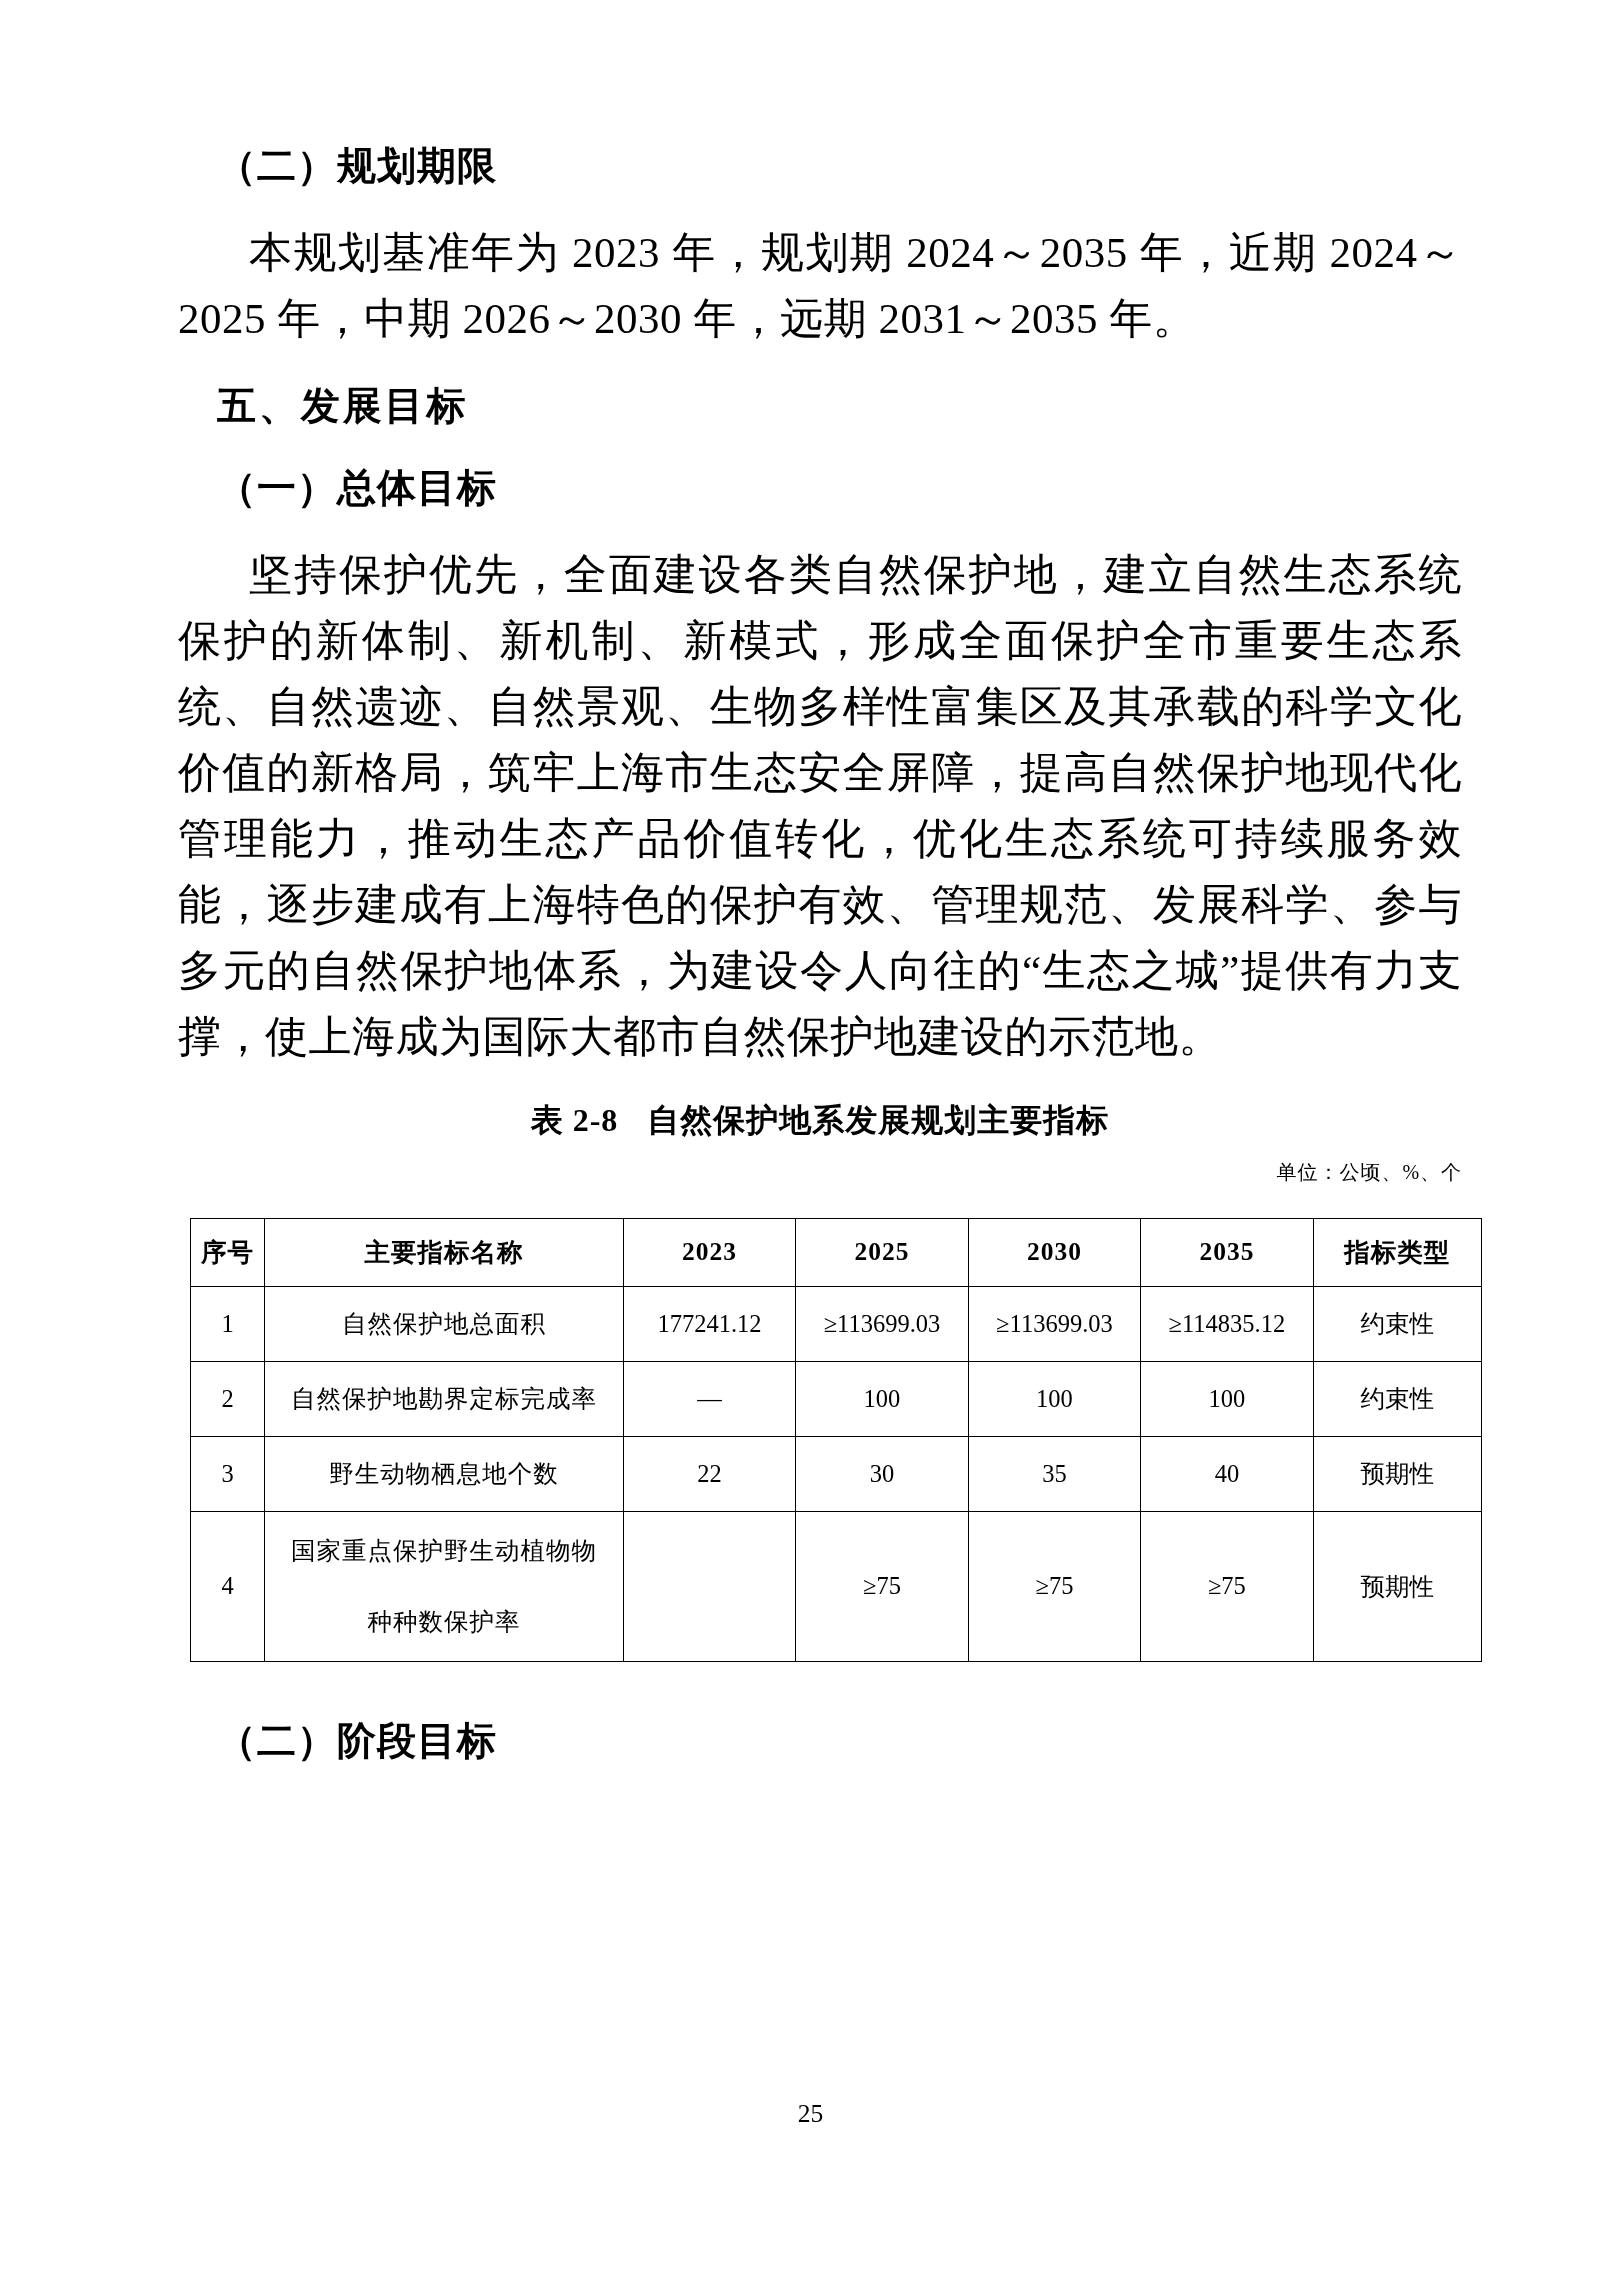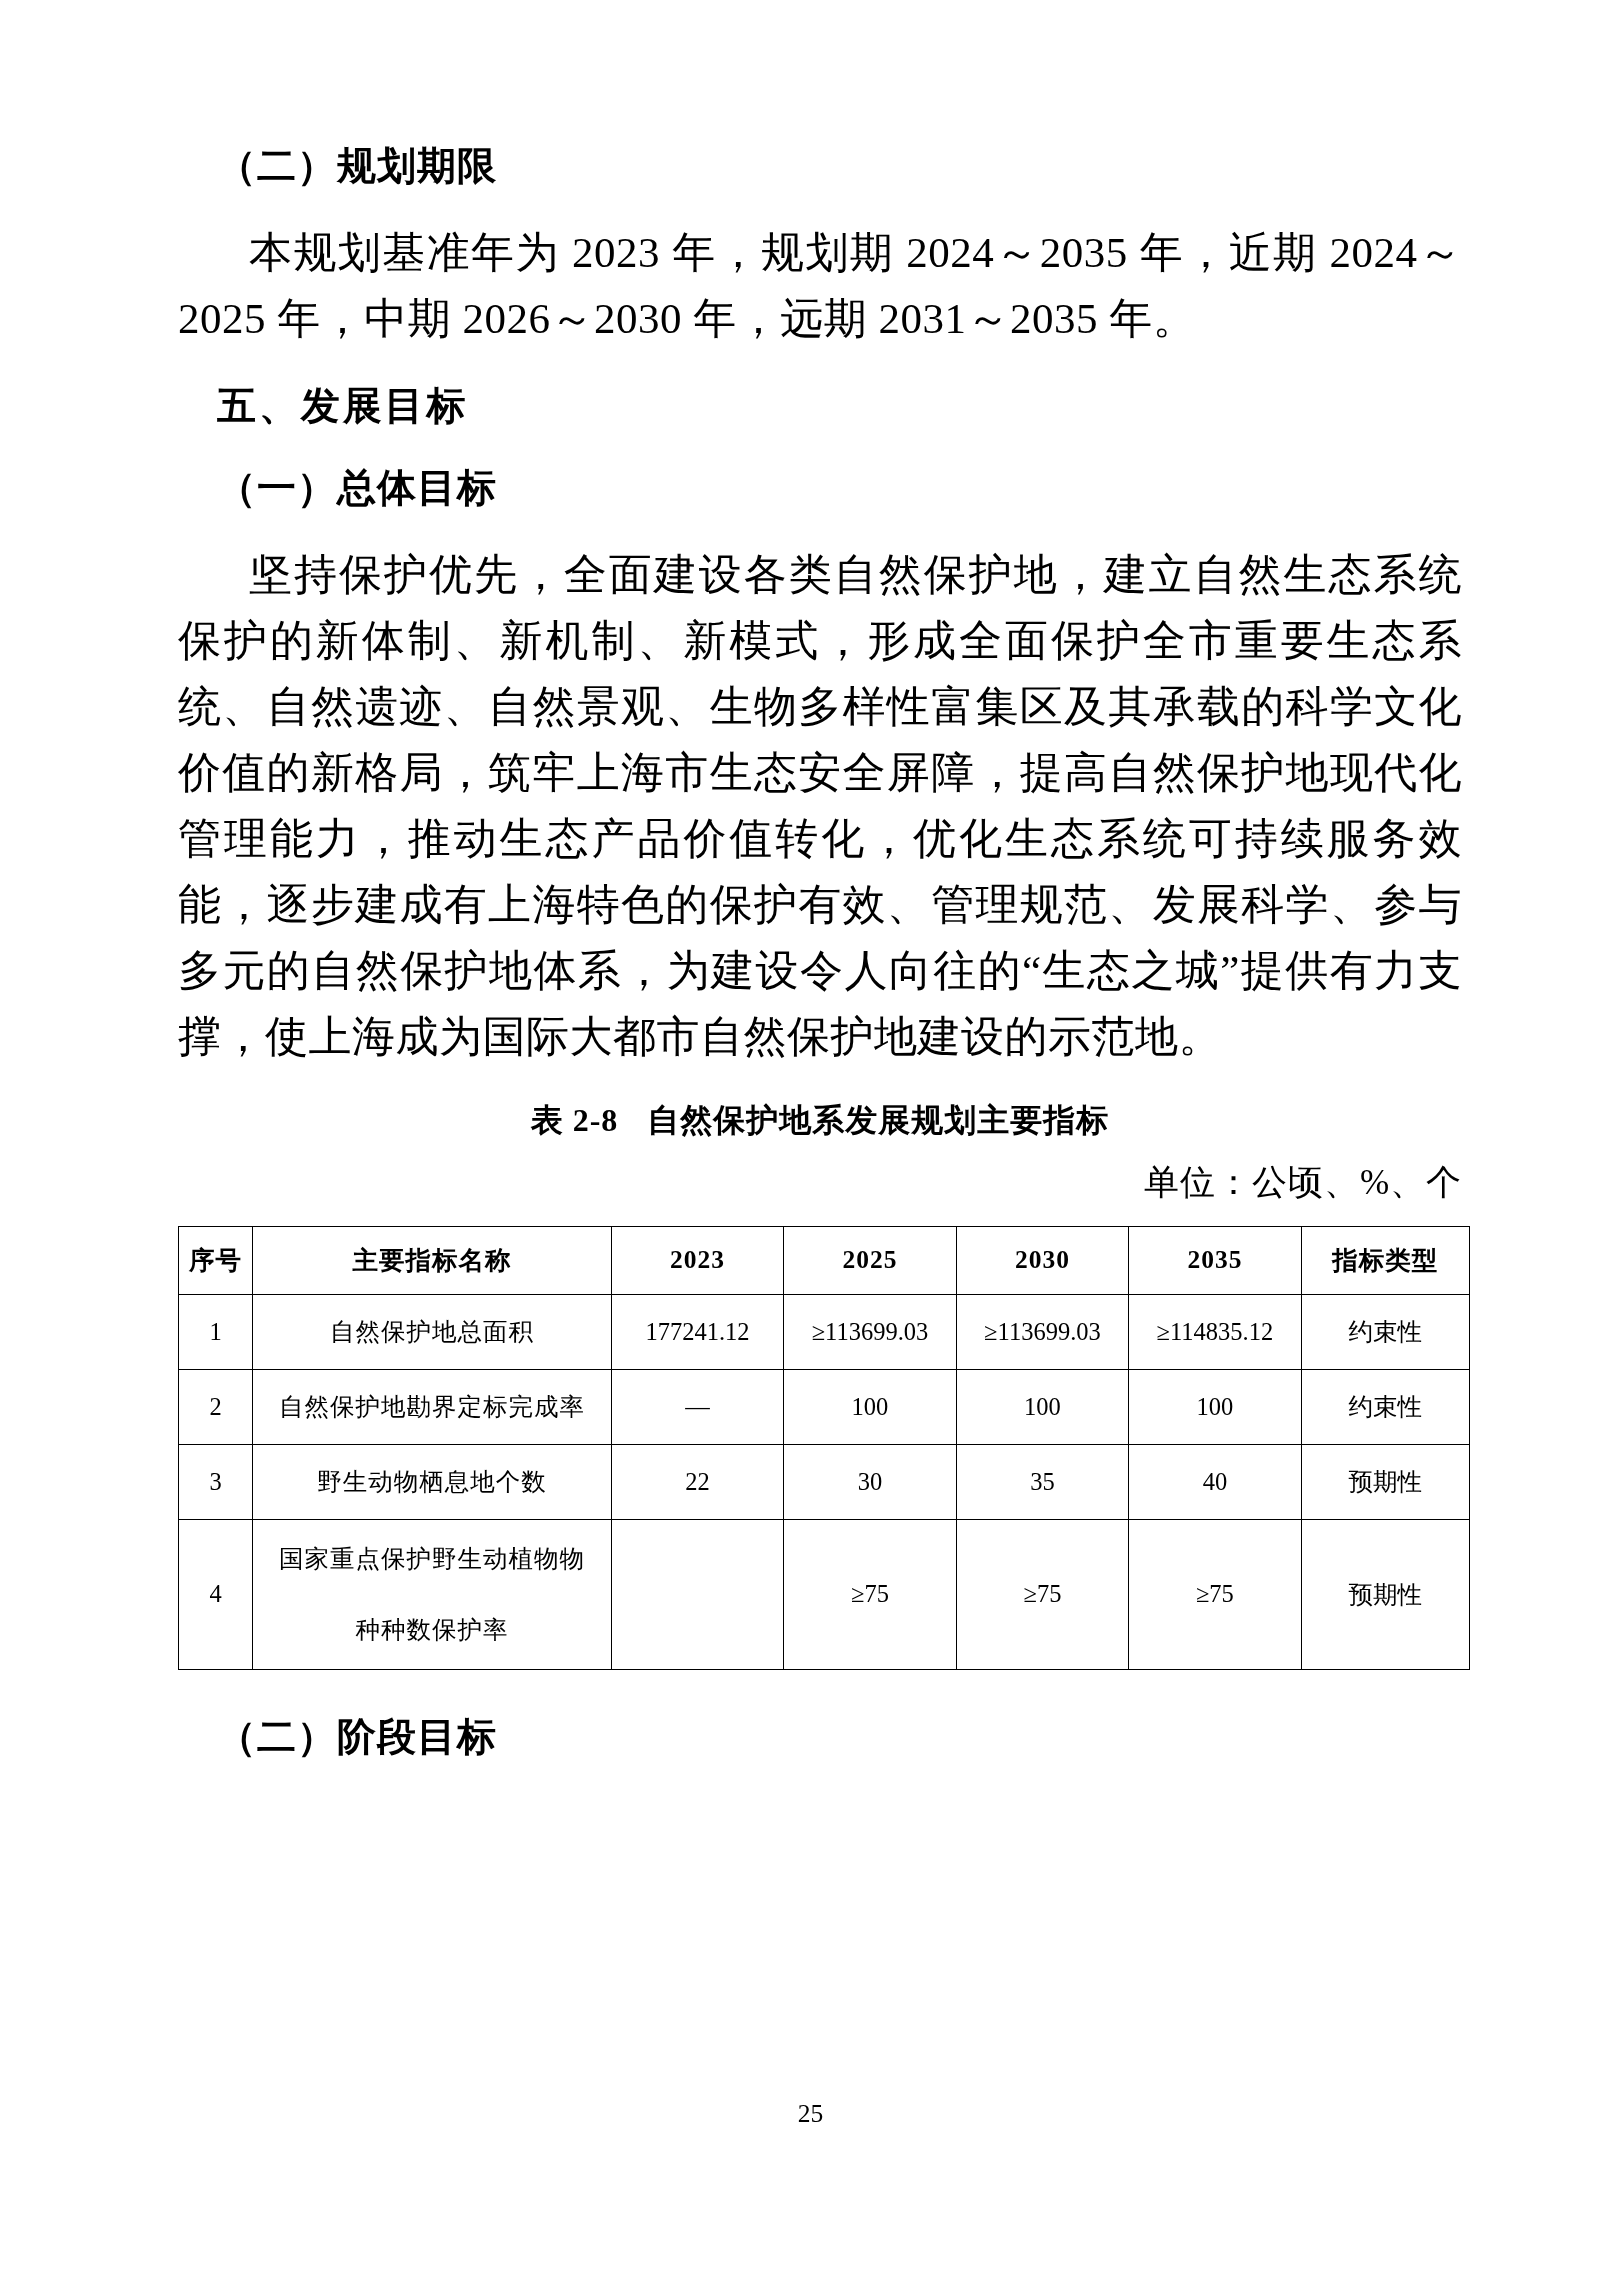--- a/index.html
+++ b/index.html
@@ -68,33 +68,33 @@
   
   .tbl-caption {
     font-size: 32px;
     font-weight: bold;
     text-align: center;
     margin: 0;
     letter-spacing: 1px;
   }
   .tbl-caption .cap-gap { display: inline-block; width: 29px; }
   .tbl-unit {
-    font-size: 35px;
+    font-size: 20px;
     text-align: right;
     margin: 0;
     padding-right: 3.9px;
     letter-spacing: 1px;
   }
 
   
   table.indicators {
     border-collapse: collapse;
     width: 1292px;
     table-layout: fixed;
-    margin: 4px;
+    margin: 16px;
     font-size: 24.5px;
   }
   table.indicators td, table.indicators th {
     border: 1px solid #000000;
     padding: 0;
     text-align: center;
     vertical-align: middle;
     font-weight: normal;
   }
   table.indicators thead th {

